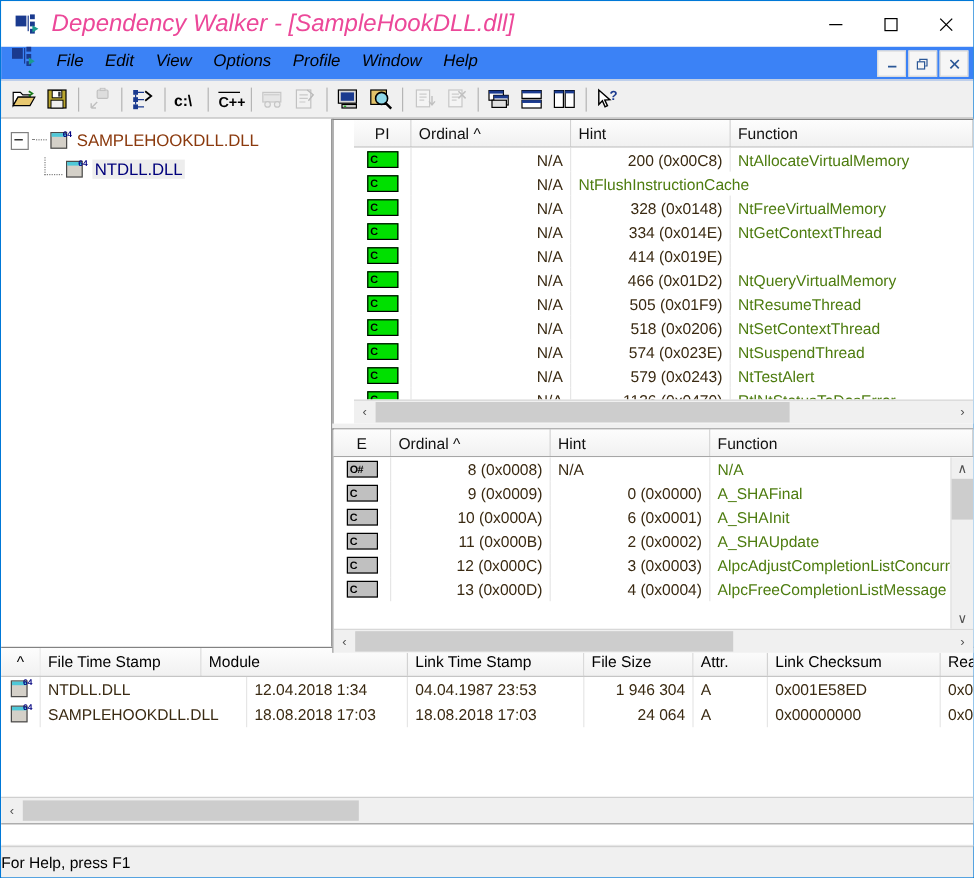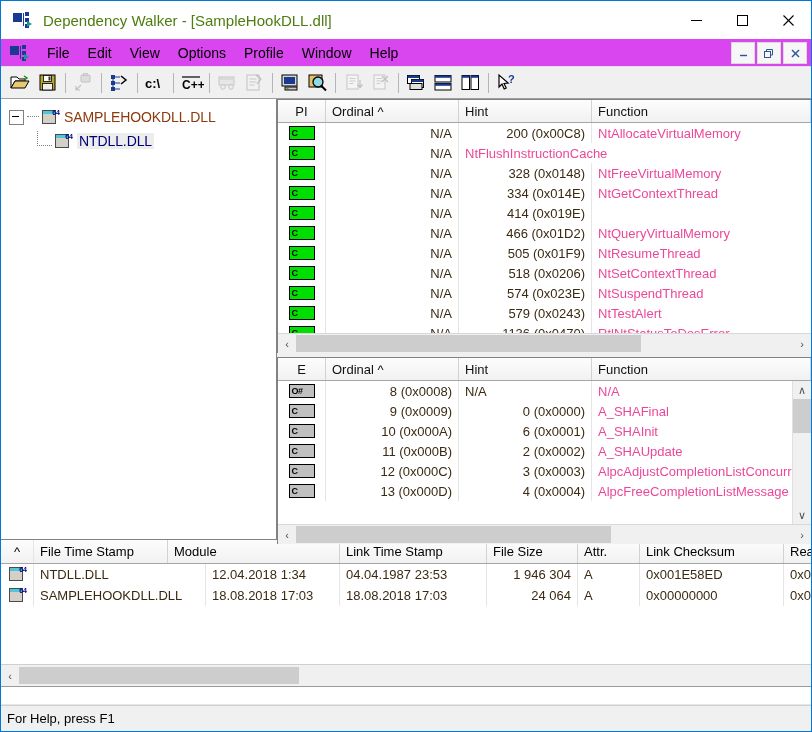--- a/index.html
+++ b/index.html
@@ -56,46 +56,48 @@
     width: 1px; height: 13px; background: #1a3a8f;
   }
   .ti-arrow {
     position: absolute; left: 14px; top: 9px;
     width: 0; height: 0;
     border-left: 5px solid #1a9a8f;
     border-top: 3px solid transparent;
     border-bottom: 3px solid transparent;
   }
   .title-text {
-    font-size: 15px;
-    color: #4d7c0f;
+    font-size: 20px;
+    color: #ec4899;
     white-space: nowrap;
+    font-style: italic;
   }
   .win-controls {
     position: absolute;
     right: 0; top: 0;
     height: 38px;
     display: flex;
   }
   .win-btn {
     width: 46px; height: 38px;
     display: flex; align-items: center; justify-content: center;
     background: transparent;
   }
   .win-btn svg { display: block; }
 
   
   .menubar {
     height: 27px;
-    background: #d946ef;
-    display: flex;
-    align-items: center;
+    background: #3b82f6;
+    display: flex;
+    align-items: flex-start;
     flex: none;
     position: relative;
     border-bottom: 1px solid #e2e2e2;
+    font-style: italic;
   }
   .menu-icon {
     width: 20px; height: 16px;
     margin-left: 9px; margin-right: 8px;
     position: relative; flex: none;
   }
   .menu-item {
     font-size: 14px;
     padding: 3px 9px;
     color: #000;
@@ -244,21 +246,21 @@
   }
   .list-panel {
     background: #ffffff;
     display: flex;
     flex-direction: column;
     min-height: 0;
     position: relative;
     border-top: 1px solid #828282;
     border-left: 1px solid #828282;
   }
-  .panel-import { height: 253px; flex: none; }
+  .panel-import { height: 253px; flex: none; padding-left: 17px; }
   .panel-export { height: 186px; flex: none; margin-top: 4px; }
 
   .lv-head {
     display: flex;
     height: 22px;
     background: #f0f0f0;
     flex: none;
     border-bottom: 1px solid #a6a6a6;
   }
   .lv-th {
@@ -290,21 +292,21 @@
     font-size: 13px;
     color: #3a2a12;
     white-space: nowrap;
     overflow: hidden;
     display: flex;
     align-items: center;
     height: 20px;
     border-right: 1px solid #e6e6e6;
   }
   .lv-td.num { justify-content: flex-end; }
-  .lv-td.fn { color: #ec4899; border-right: none; }
+  .lv-td.fn { color: #4d7c0f; border-right: none; }
   .lv-td.ord { color: #3a2a12; }
 
   
   .c-flag { width: 48px; justify-content: center; padding: 0; }
   .c-ord  { width: 133px; }
   .c-hint { width: 133px; }
   .c-fn   { flex: 1; min-width: 0; }
 
   .flag-icon {
     width: 26px; height: 14px;
@@ -431,21 +433,20 @@
   .m-real { flex: 1; min-width: 0; border-right: none; }
 
   
   .statusbar {
     height: 25px;
     flex: none;
     background: #f0f0f0;
     border-top: 1px solid #d0d0d0;
     display: flex;
     align-items: center;
-    padding-left: 6px;
     font-size: 13px;
     color: #000;
   }
   .bottom-hscroll {
     height: 21px;
     flex: none;
     background: #f0f0f0;
     display: flex;
     align-items: center;
     border-top: 1px solid #cfcfcf;

